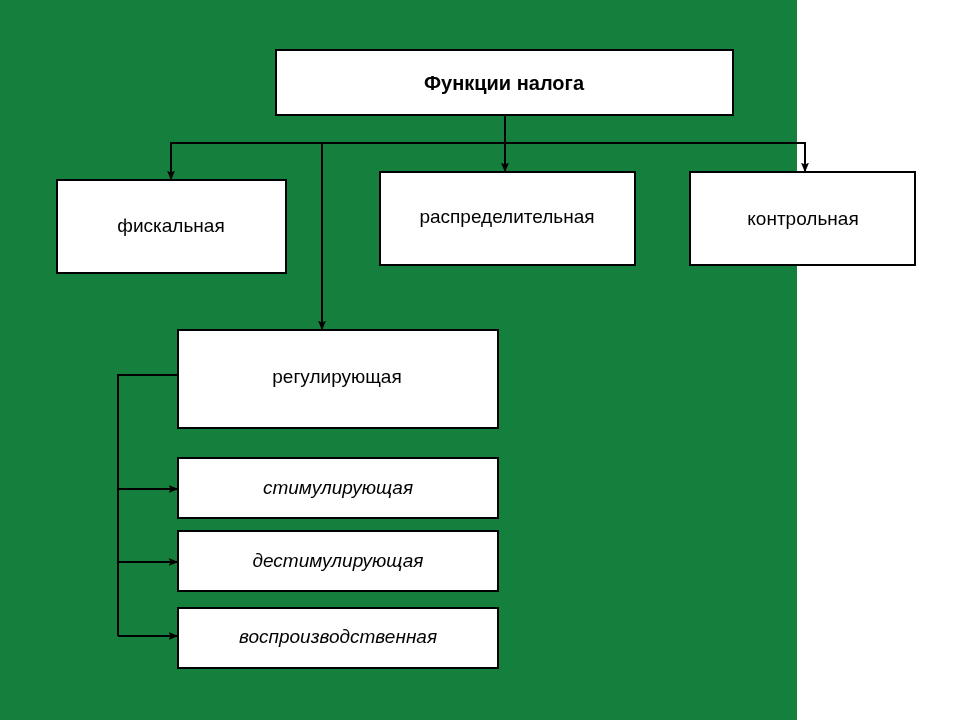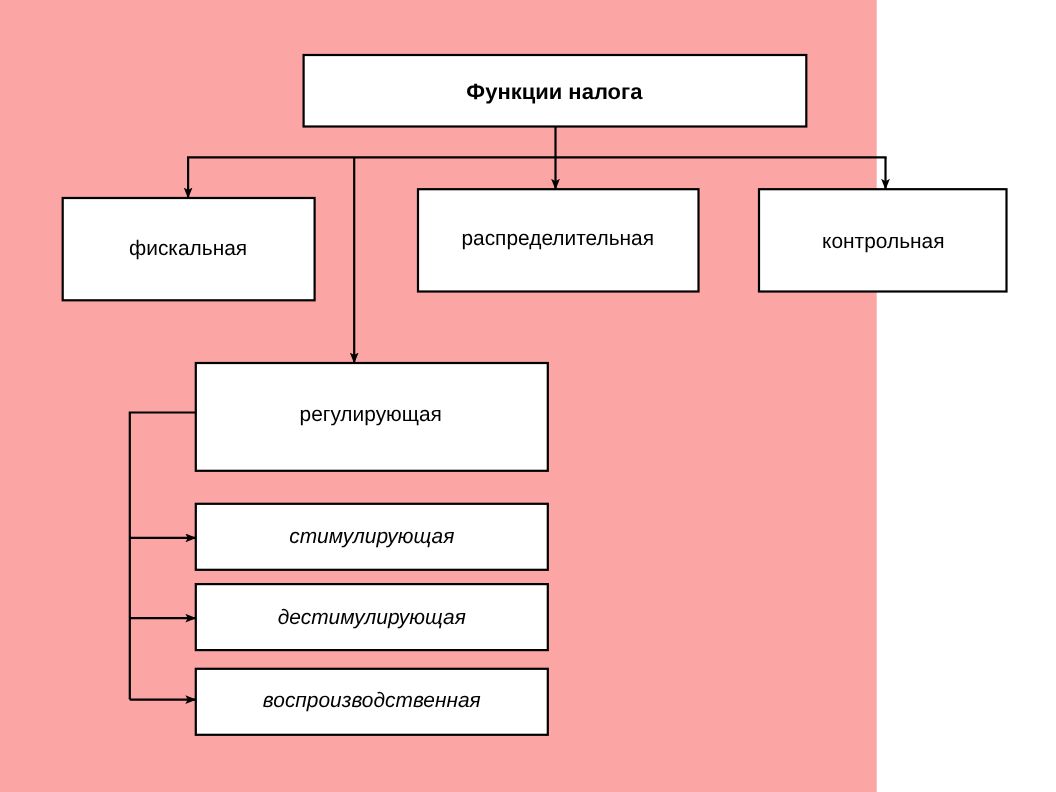--- a/index.html
+++ b/index.html
@@ -11,21 +11,21 @@
   body {
     width: 960px;
     height: 720px;
     overflow: hidden;
     font-family: "Liberation Sans", "DejaVu Sans", sans-serif;
   }
   #diagram-root {
     position: relative;
     width: 797px;
     height: 720px;
-    background: #fca5a5;
+    background: #15803d;
   }
   svg.diagram-canvas {
     position: absolute;
     top: 0;
     left: 0;
     width: 960px;
     height: 720px;
     display: block;
   }
   .node-box {

